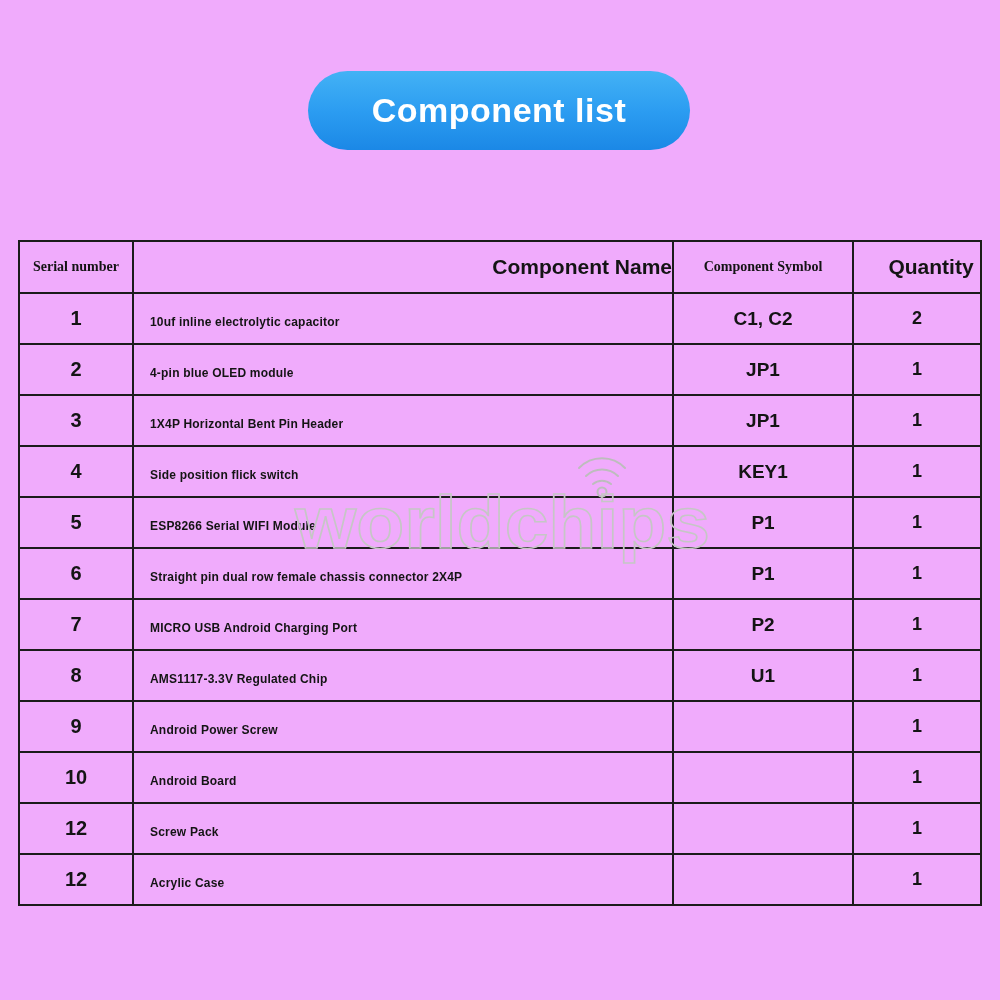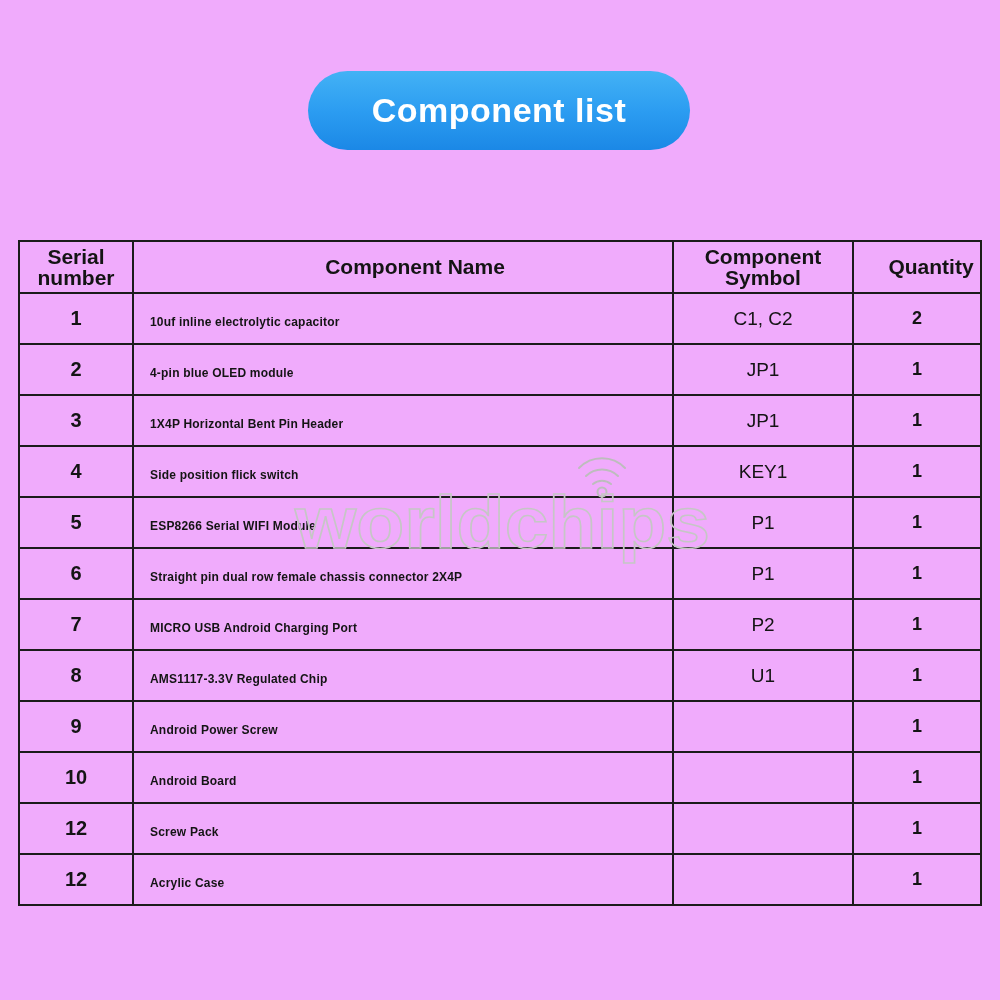--- a/index.html
+++ b/index.html
@@ -40,30 +40,31 @@
     table-layout: fixed;
   }
   .component-table th, .component-table td {
     border: 2px solid #1b1b1b;
     background: transparent;
     overflow: hidden;
   }
   .component-table thead tr { height: 52px; }
   .component-table tbody tr { height: 51px; }
   th.h-serial, th.h-symbol {
-    font-size: 21px;
+    font-size: 14px;
     font-weight: bold;
     text-align: center;
     line-height: 1.02;
     vertical-align: middle;
+    font-family: Liberation Serif, serif;
   }
   th.h-name {
     font-size: 21px;
     font-weight: bold;
-    text-align: center;
+    text-align: right;
     padding-left: 24px;
     vertical-align: middle;
   }
   th.h-qty {
     font-size: 21px;
     font-weight: bold;
     text-align: center;
     vertical-align: middle;
     padding-left: 28px;
   }
@@ -76,21 +77,21 @@
   td.c-name {
     font-size: 12px;
     font-weight: bold;
     text-align: left;
     padding: 6px 6px 0 16px;
     vertical-align: middle;
     letter-spacing: 0.2px;
   }
   td.c-symbol {
     font-size: 19px;
-    font-weight: normal;
+    font-weight: bold;
     text-align: center;
     vertical-align: middle;
   }
   td.c-qty {
     font-size: 18px;
     font-weight: bold;
     text-align: center;
     vertical-align: middle;
   }
   .watermark {

